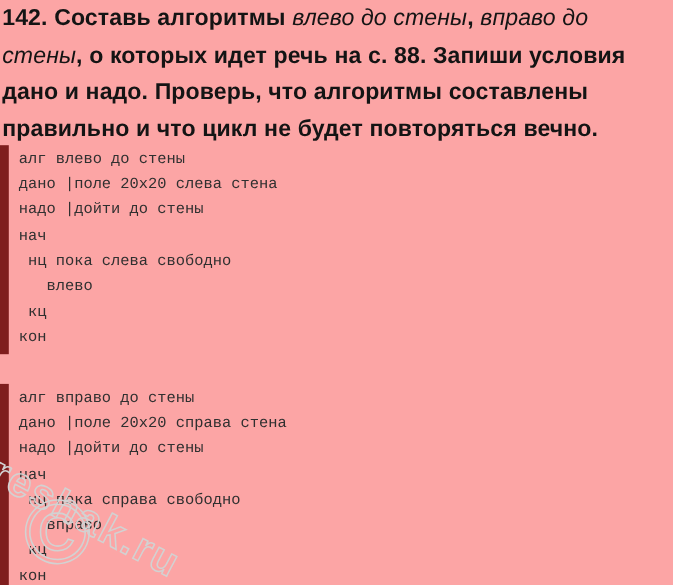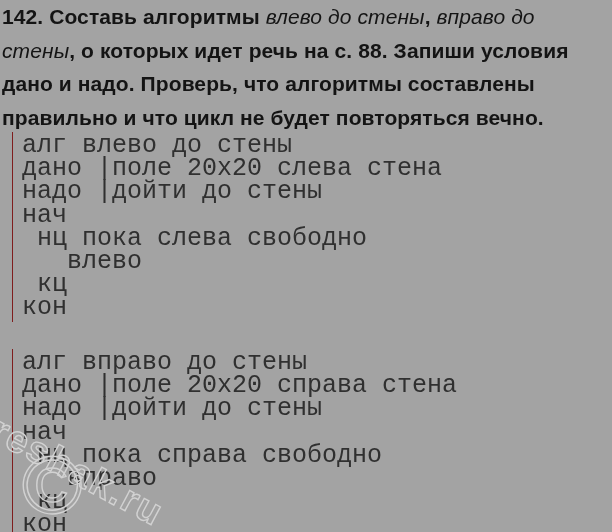--- a/index.html
+++ b/index.html
@@ -4,21 +4,21 @@
 <style>
   html, body {
     margin: 0;
     padding: 0;
     background: #ffffff;
   }
   .page {
     position: relative;
     width: 612px;
     height: 532px;
-    background: #a3a3a3;
+    background: #fca5a5;
     overflow: hidden;
     font-family: "Liberation Sans", sans-serif;
   }
   .task {
     position: absolute;
     top: 0px;
     left: 2px;
     width: 609px;
     margin: 0;
     font-size: 21px;
@@ -30,26 +30,26 @@
   .task .seg-bold {
     font-weight: 700;
     font-style: normal;
   }
   .task .seg-italic {
     font-weight: 400;
     font-style: italic;
   }
   pre.code {
     position: absolute;
-    left: 12px;
+    left: 0;
     margin: 0;
     padding: 2px 6px 2px 9px;
-    border-left: 1px solid #7f1d1d;
+    border-left: 8px solid #7f1d1d;
     font-family: "Liberation Mono", "DejaVu Sans Mono", monospace;
-    font-size: 25px;
+    font-size: 14px;
     line-height: 23.2px;
     color: #303030;
     white-space: pre;
   }
   .code-first  { top: 132px; }
   .code-second { top: 349px; }
   .watermark-text {
     position: absolute;
     left: 4px;
     top: 408px;

